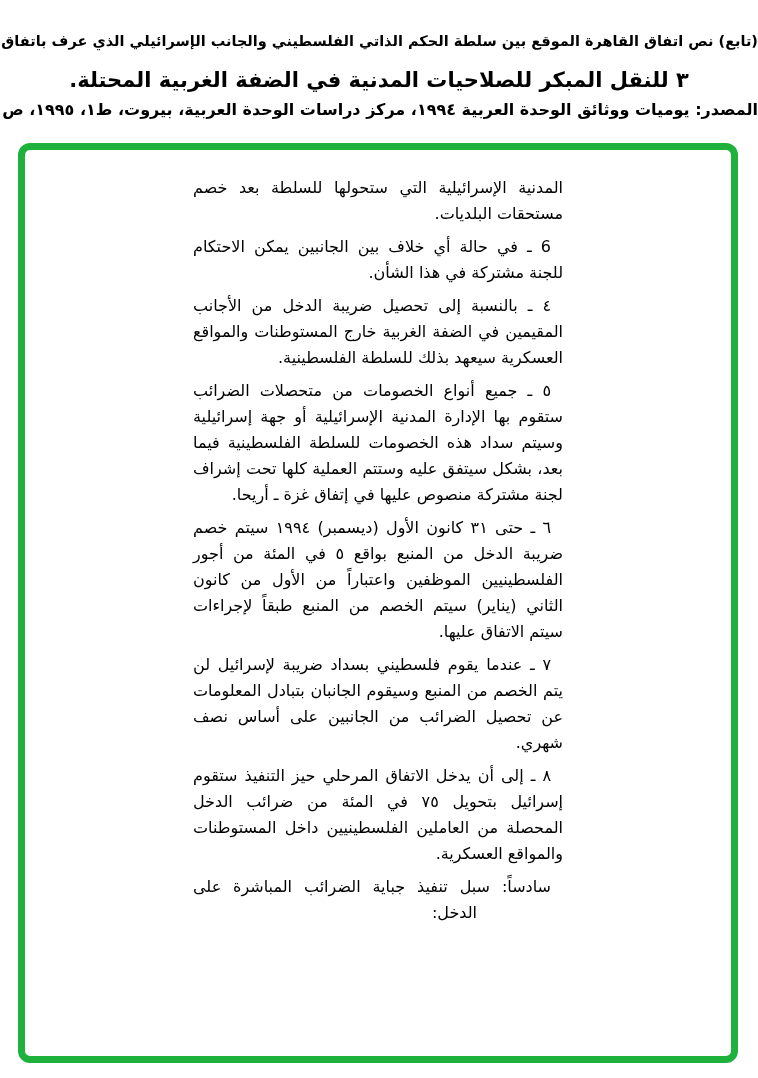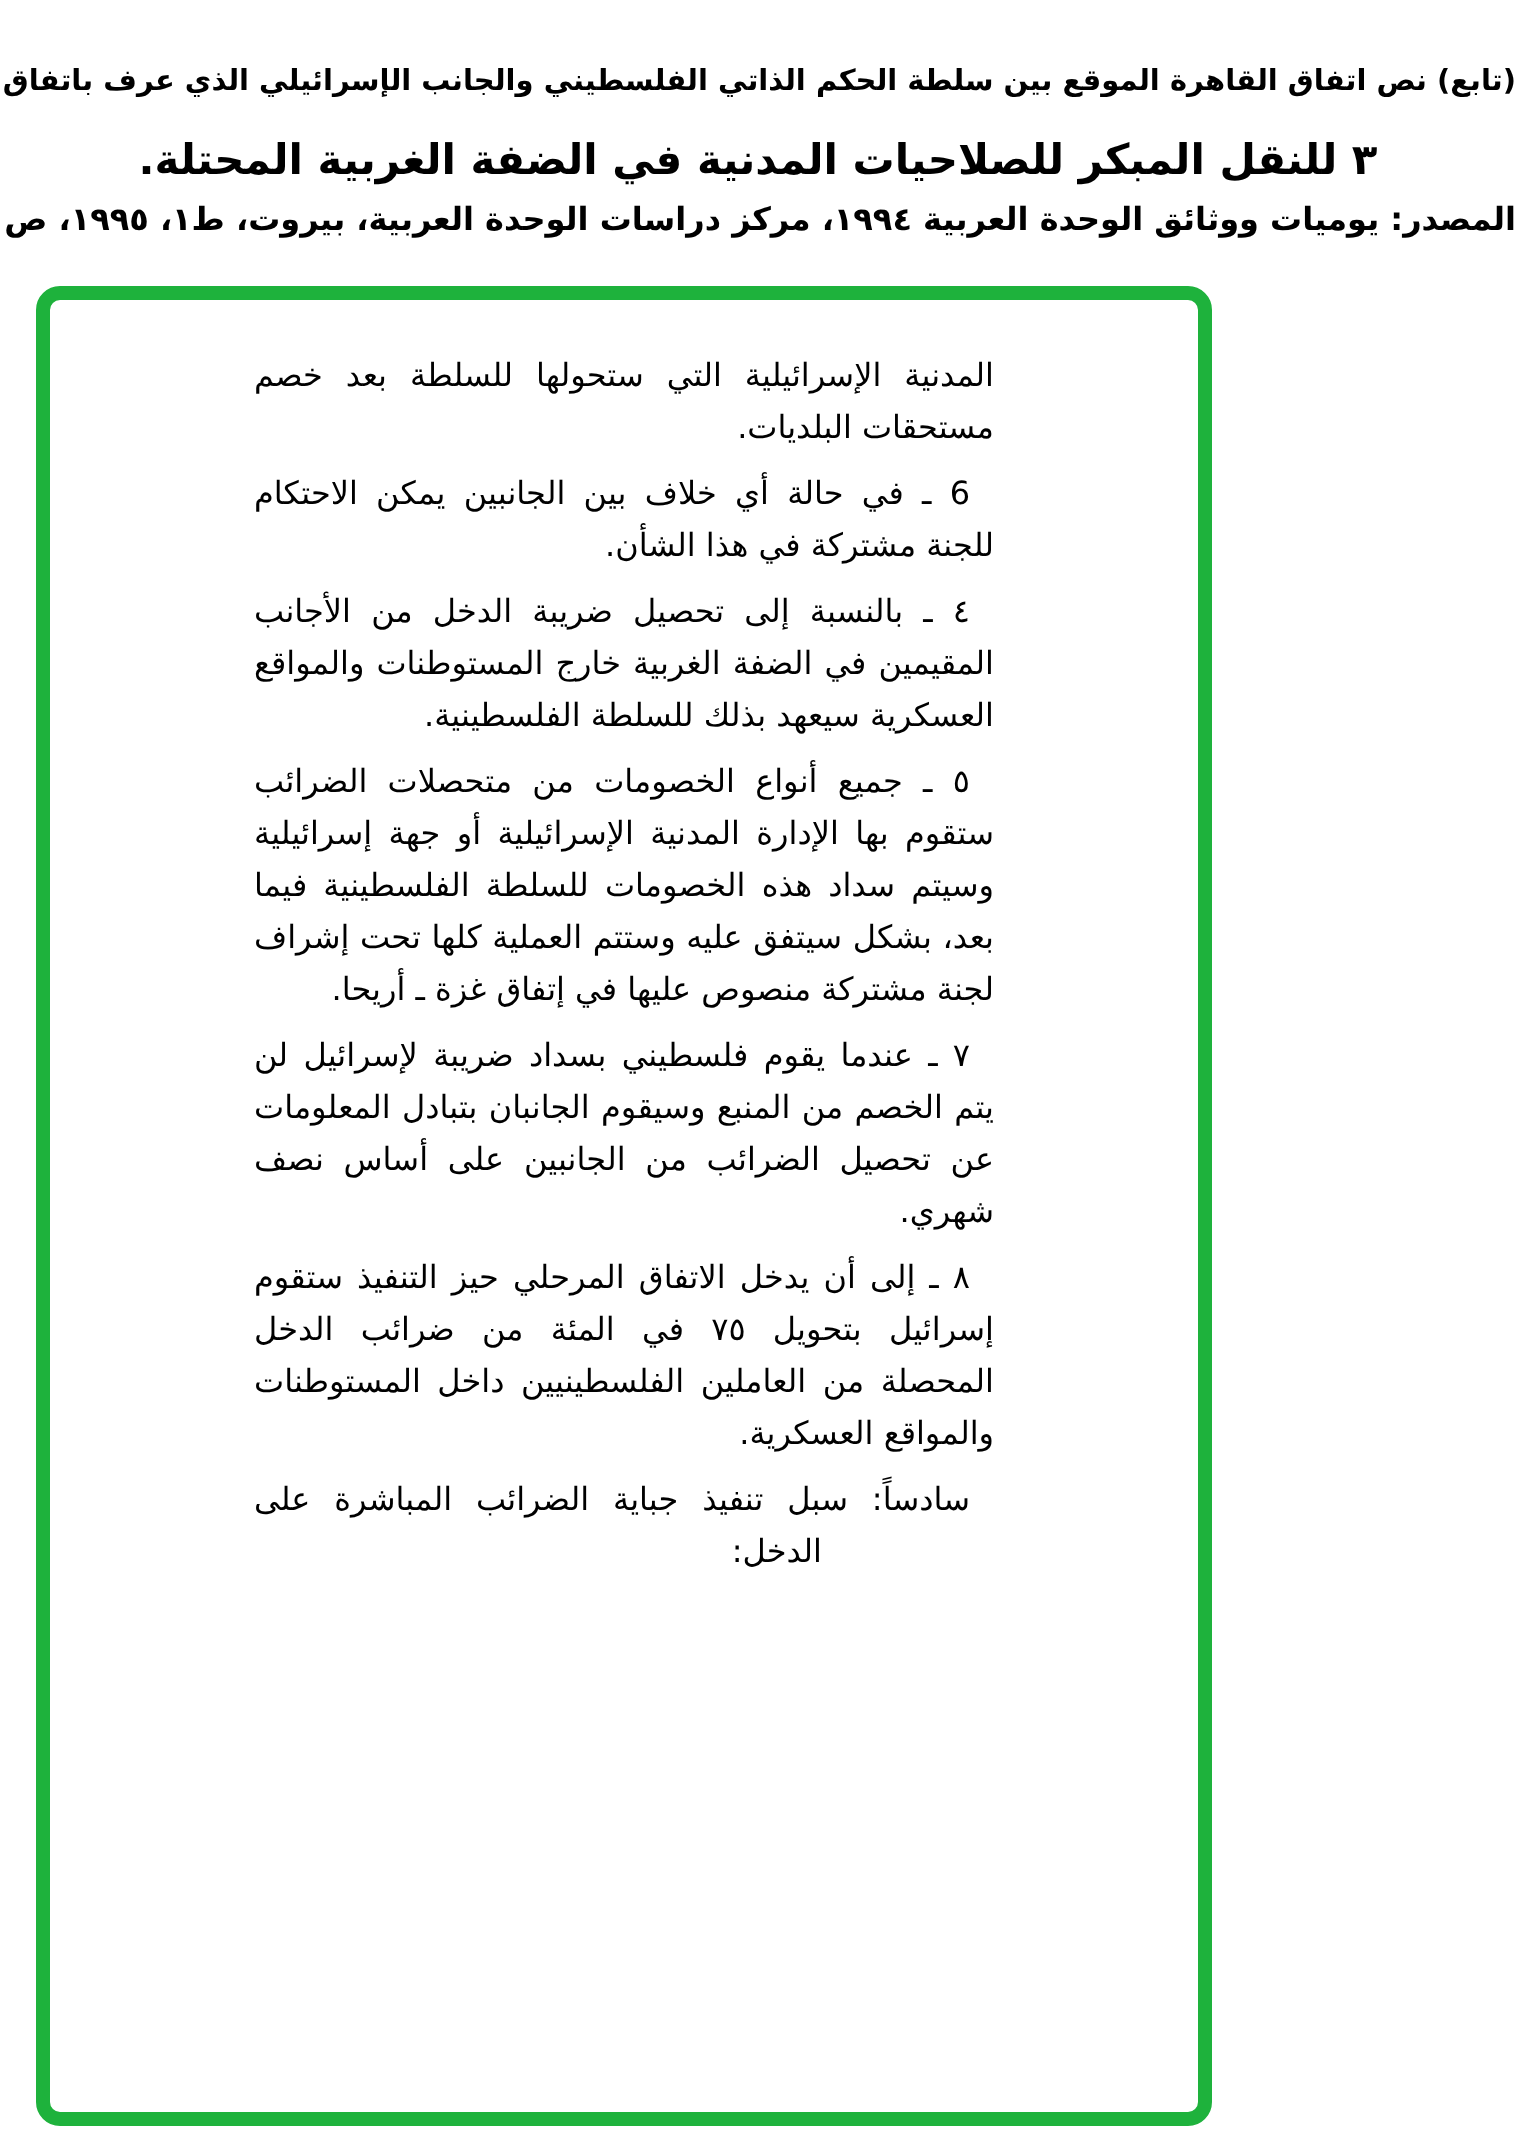--- a/index.html
+++ b/index.html
@@ -25,21 +25,21 @@
     font-weight: bold;
     white-space: nowrap;
   }
   .header-line1 { top: 33px; font-size: 14.5px; letter-spacing: -0.2px; }
   .header-line2 { top: 68px; font-size: 21px; }
   .header-line3 { top: 100px; font-size: 16px; }
   .green-box {
     position: absolute;
     left: 18px;
     top: 143px;
-    width: 588px;
+    width: 720px;
     height: 920px;
     box-sizing: border-box;
     border: 7px solid #a3a3a3;
     border-radius: 12px;
     background: #ffffff;
   }
   .text-column {
     width: 370px;
     margin: 25px auto 0 auto;
     direction: rtl;
@@ -71,20 +71,21 @@
     <div class="text-column">
       <p class="p-flush">المدنية الإسرائيلية التي ستحولها للسلطة بعد خصم مستحقات البلديات.</p>
 
 
       <p class="p-numbered">6 ـ في حالة أي خلاف بين الجانبين يمكن الاحتكام للجنة مشتركة في هذا الشأن.</p>
 
       <p class="p-numbered">٤ ـ بالنسبة إلى تحصيل ضريبة الدخل من الأجانب المقيمين في الضفة الغربية خارج المستوطنات والمواقع العسكرية سيعهد بذلك للسلطة الفلسطينية.</p>
 
       <p class="p-numbered">٥ ـ جميع أنواع الخصومات من متحصلات الضرائب ستقوم بها الإدارة المدنية الإسرائيلية أو جهة إسرائيلية وسيتم سداد هذه الخصومات للسلطة الفلسطينية فيما بعد، بشكل سيتفق عليه وستتم العملية كلها تحت إشراف لجنة مشتركة منصوص عليها في إتفاق غزة ـ أريحا.</p>
 
+      <p class="p-numbered">٦ ـ حتى ٣١ كانون الأول (ديسمبر) ١٩٩٤ سيتم خصم ضريبة الدخل من المنبع بواقع ٥ في المئة من أجور الفلسطينيين الموظفين واعتباراً من الأول من كانون الثاني (يناير) سيتم الخصم من المنبع طبقاً لإجراءات سيتم الاتفاق عليها.</p>
 
       <p class="p-numbered">٧ ـ عندما يقوم فلسطيني بسداد ضريبة لإسرائيل لن يتم الخصم من المنبع وسيقوم الجانبان بتبادل المعلومات عن تحصيل الضرائب من الجانبين على أساس نصف شهري.</p>
 
       <p class="p-numbered">٨ ـ إلى أن يدخل الاتفاق المرحلي حيز التنفيذ ستقوم إسرائيل بتحويل ٧٥ في المئة من ضرائب الدخل المحصلة من العاملين الفلسطينيين داخل المستوطنات والمواقع العسكرية.</p>
 
       <p class="p-hanging">سادساً: سبل تنفيذ جباية الضرائب المباشرة على الدخل:</p>
     </div>
   </div>
 </div>
 

